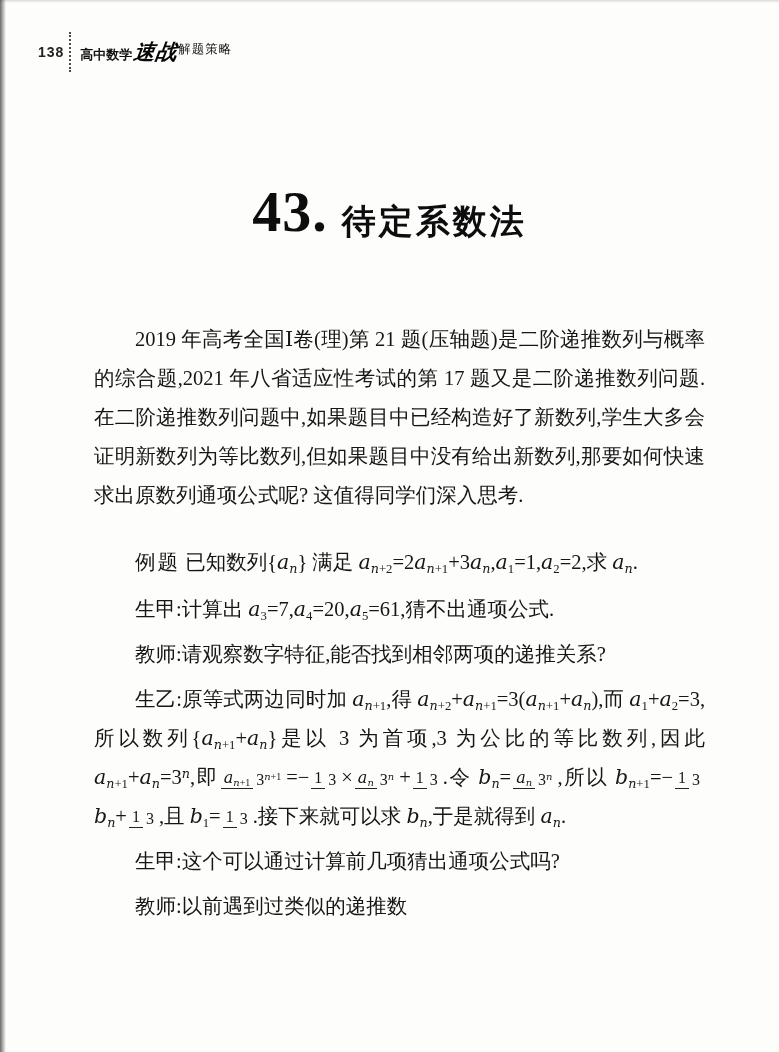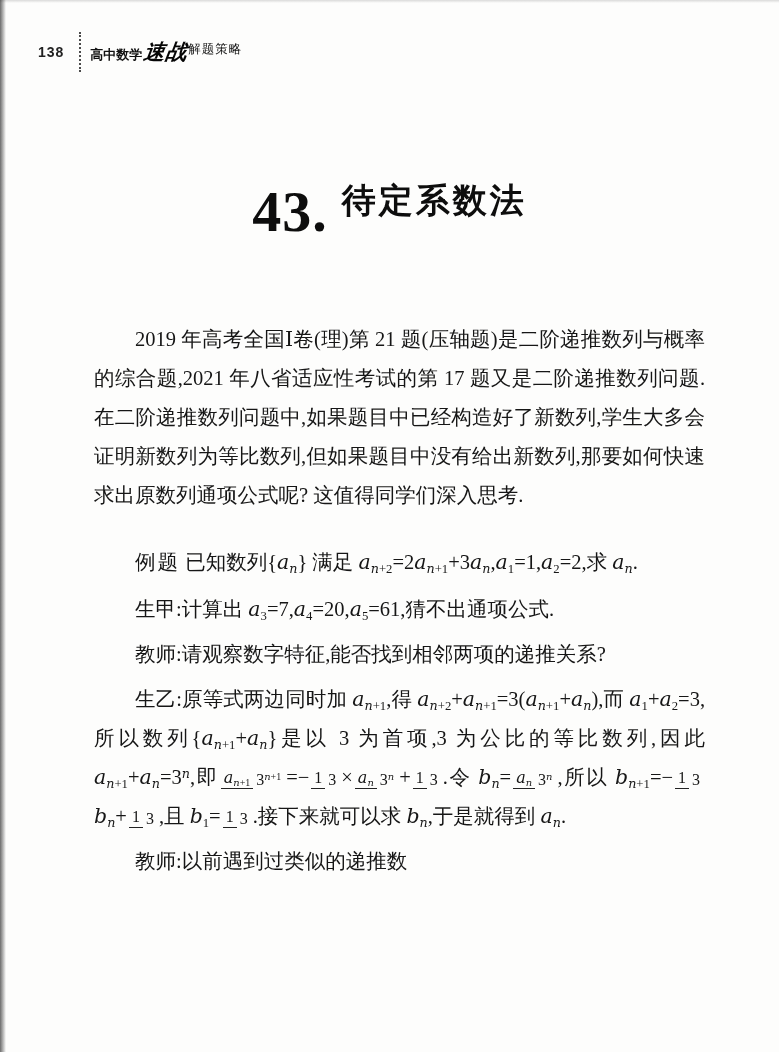--- a/index.html
+++ b/index.html
@@ -24,39 +24,39 @@
   }
 
   
   .header{
     position:absolute;top:32px;left:38px;
     display:flex;align-items:center;
   }
   .page-number{
     font-size:14px;font-weight:600;letter-spacing:1px;color:#222;
     font-family:"Liberation Sans","DejaVu Sans",sans-serif;
-    margin-right:15px;
+    margin-right:5px;
   }
   .header-divider{
     height:40px;border-left:2px dotted #4a4a4a;margin-right:9px;
   }
   .brand{display:flex;line-height:1.15;}
   .brand-line1{display:flex;align-items:baseline;}
   .brand-prefix{font-size:13px;font-weight:bold;color:#111;}
   .brand-logo{
     font-size:21px;font-weight:bold;font-style:italic;color:#050505;
     transform:skewX(-8deg);display:inline-block;margin-left:2px;
     letter-spacing:1px;
   }
   .brand-subtitle{font-size:12.5px;font-weight:normal;color:#111;margin-top:2px;letter-spacing:1px;}
 
   
   .section-title{
     position:absolute;top:178px;left:0;right:0;
-    display:flex;justify-content:center;align-items:flex-start;gap:14px;
+    display:flex;justify-content:center;align-items:flex-end;gap:14px;
   }
   .title-number{
     font-size:58px;font-weight:bold;color:#0d0d0d;
     font-family:"Liberation Serif","DejaVu Serif",serif;
     letter-spacing:1px;
   }
   .title-text{
     font-size:34px;font-weight:bold;color:#0d0d0d;letter-spacing:3px;
   }
 
@@ -126,16 +126,17 @@
         </span><span class="seg-text">,所以 </span><span class="seg-math"><i>b</i><sub><i>n</i>+1</sub>=</span><span class="seg-text">−</span><span class="frac">
           <span class="fnum">1</span>
           <span class="fden">3</span>
         </span><span class="seg-math"><i>b</i><sub><i>n</i></sub></span><span class="seg-text">+</span><span class="frac">
           <span class="fnum">1</span>
           <span class="fden">3</span>
         </span><span class="seg-text">,且 </span><span class="seg-math"><i>b</i><sub>1</sub>=</span><span class="frac">
           <span class="fnum">1</span>
           <span class="fden">3</span>
         </span><span class="seg-text">.接下来就可以求 </span><span class="seg-math"><i>b</i><sub><i>n</i></sub></span><span class="seg-text">,于是就得到 </span><span class="seg-math"><i>a</i><sub><i>n</i></sub></span><span class="seg-text">.</span></p>
+      <p class="para"><span class="seg-text">生甲:这个可以通过计算前几项猜出通项公式吗?</span></p>
       <p class="para"><span class="seg-text">教师:以前遇到过类似的递推数</span></p>
     </div>
 
 </div>
 
 </body></html>

